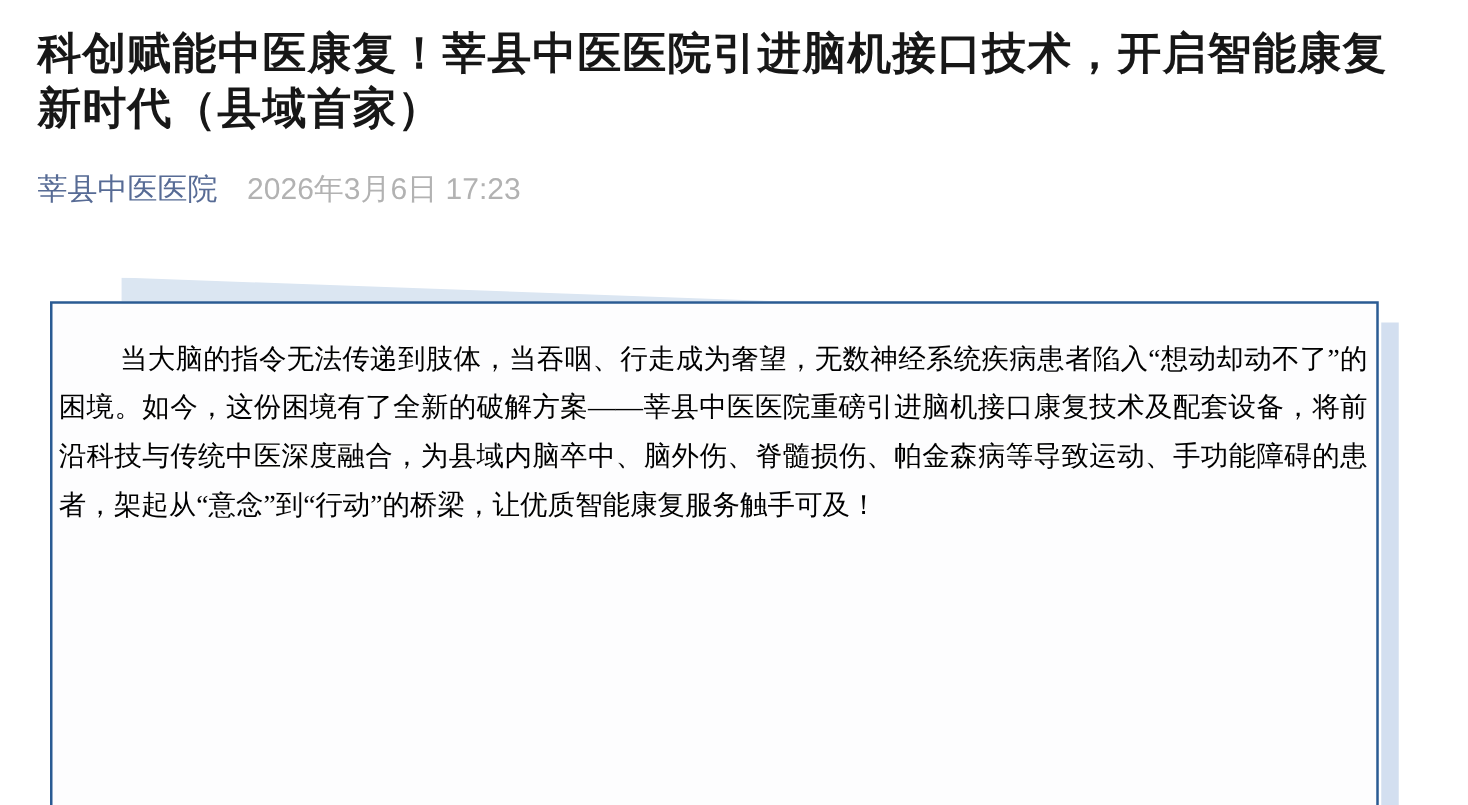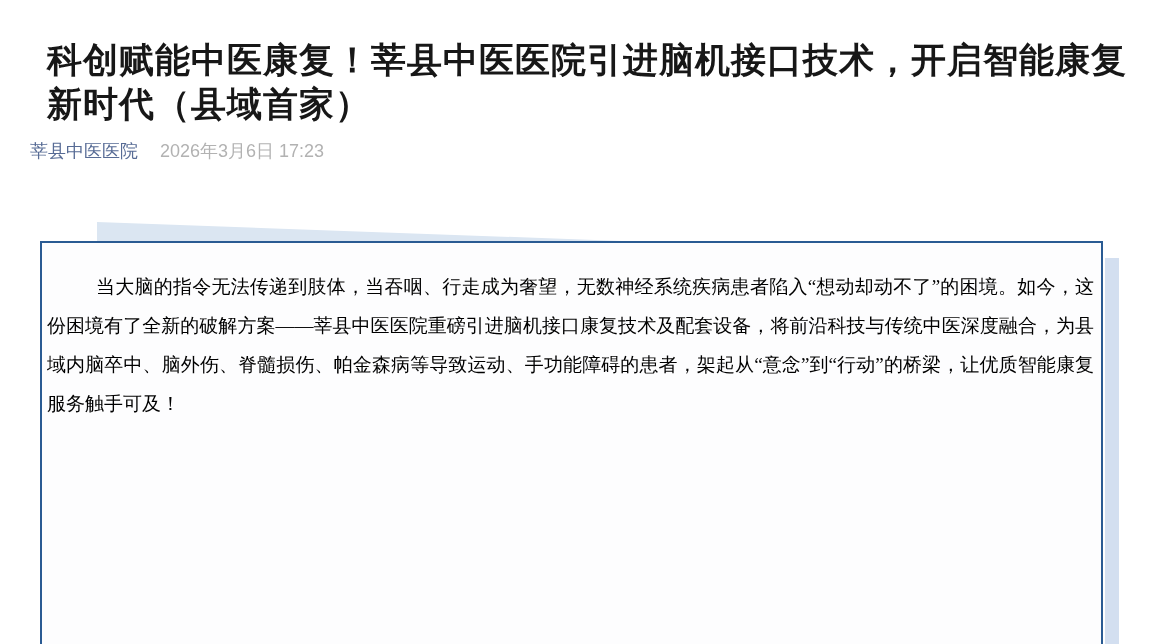--- a/index.html
+++ b/index.html
@@ -9,33 +9,33 @@
     overflow: hidden;
     position: relative;
     background: #ffffff;
     font-family: "Liberation Sans", sans-serif;
   }
   .title {
     position: absolute;
     left: 30px;
     top: 21px;
     width: 1092px;
-    margin: 17px;
+    margin: 0;
     font-family: "Liberation Sans", sans-serif;
     font-weight: bold;
     font-size: 35px;
     line-height: 44px;
     letter-spacing: 1px;
     color: #171717;
   }
   .byline {
     position: absolute;
     left: 30px;
     top: 136px;
-    font-size: 18px;
+    font-size: 24px;
     line-height: 31px;
     white-space: nowrap;
   }
   .author {
     color: #576b95;
     text-decoration: none;
     cursor: pointer;
   }
   .date {
     color: #b2b2b2;
@@ -66,21 +66,21 @@
     width: 1063px;
     height: 470px;
     box-sizing: border-box;
     background: #fdfdfe;
     border: 2px solid #2a5b93;
     padding: 24px 7px 0 5px;
   }
   .para {
     margin: 0 0 8px 0;
     font-family: "Liberation Serif", "DejaVu Serif", serif;
-    font-size: 19px;
+    font-size: 22px;
     line-height: 39px;
     color: #000000;
     text-align: justify;
   }
   .para.indent {
     text-indent: 49px;
   }
 </style>
 </head>
 <body>

